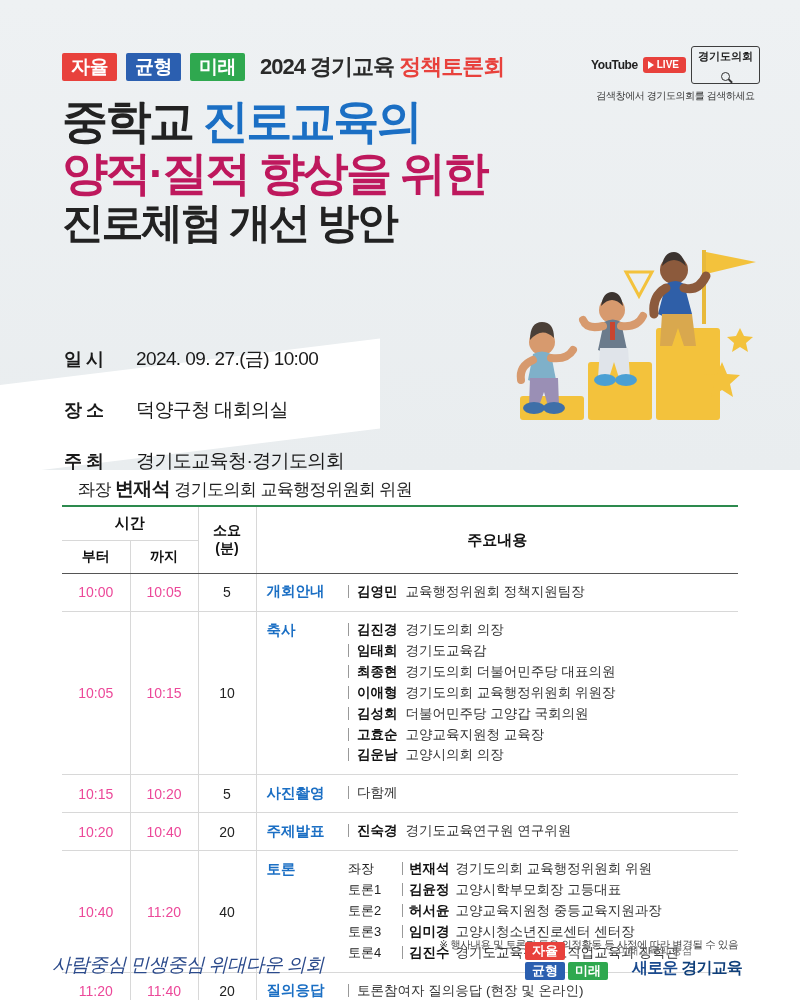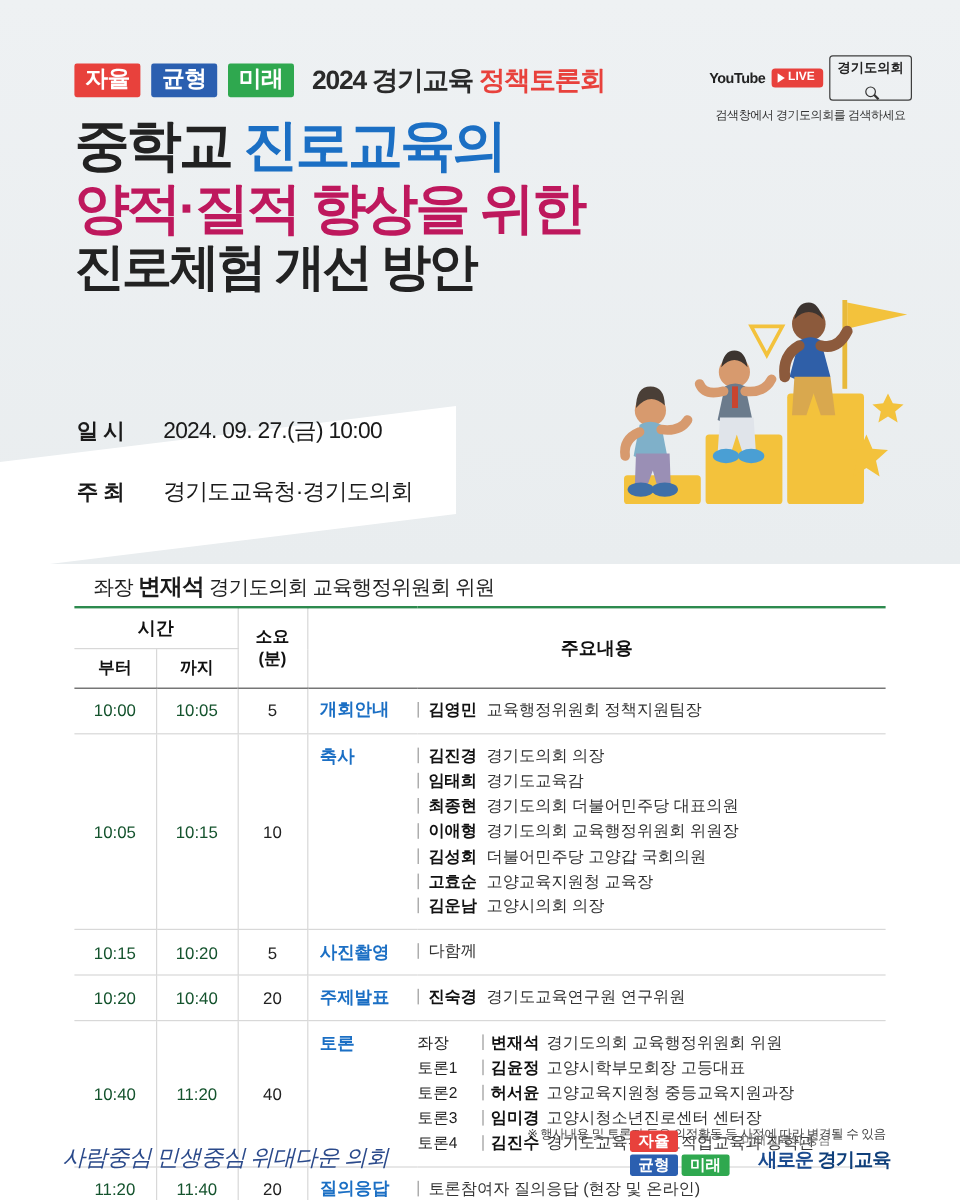--- a/index.html
+++ b/index.html
@@ -186,21 +186,21 @@
     padding: 7px 0;
     text-align: center;
   }
   .t-top { border-top: 2px solid #2d8a4e; }
   td, th { border-bottom: 1px solid #d8d8d8; }
   .thick-bottom { border-bottom: 1.5px solid #555 !important; }
   .vsep { border-right: 1px solid #d8d8d8; }
   td.time {
     text-align: center;
     font-size: 14px;
-    color: #14532d;
+    color: #ec4899;
     padding: 9px 0;
     width: 68px;
   }
   td.dur {
     text-align: center;
     font-size: 14px;
     color: #222;
     width: 58px;
   }
   td.cat {
@@ -358,20 +358,24 @@
     <path d="M63 150 q-14 6 -12 20" stroke="#d79a6e" stroke-width="8" fill="none" stroke-linecap="round"></path>
     <path d="M60 168 l28 0 l1 28 l-11 0 l-4 -14 l-5 14 l-10 0z" fill="#9a8fb5"></path>
     <ellipse cx="64" cy="198" rx="11" ry="6" fill="#3e6fa8"></ellipse>
     <ellipse cx="84" cy="198" rx="11" ry="6" fill="#3e6fa8"></ellipse>
   </svg>
 
   <div class="info">
     <div class="info-row">
       <span class="info-label">일시</span>
       <span class="info-value">2024. 09. 27.(금) 10:00</span>
+    </div>
+    <div class="info-row">
+      <span class="info-label">장소</span>
+      <span class="info-value">덕양구청 대회의실</span>
     </div>
     <div class="info-row">
       <span class="info-label">주최</span>
       <span class="info-value">경기도교육청·경기도의회</span>
     </div>
   </div>
 </div>
 
 <div class="chair">
   <span class="cw">좌장</span>

